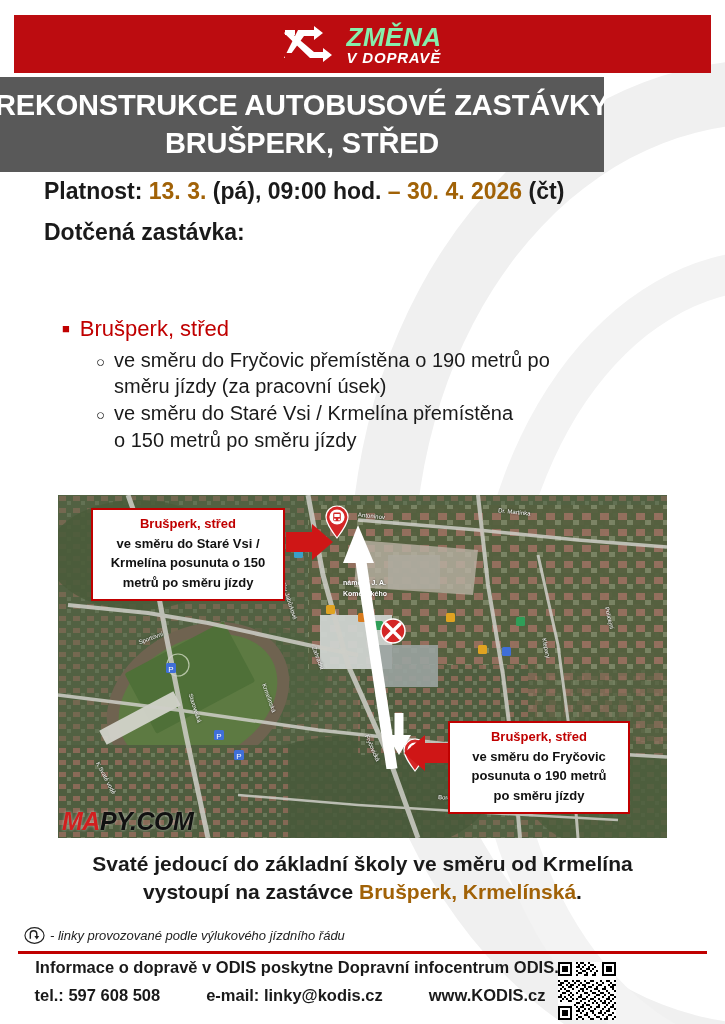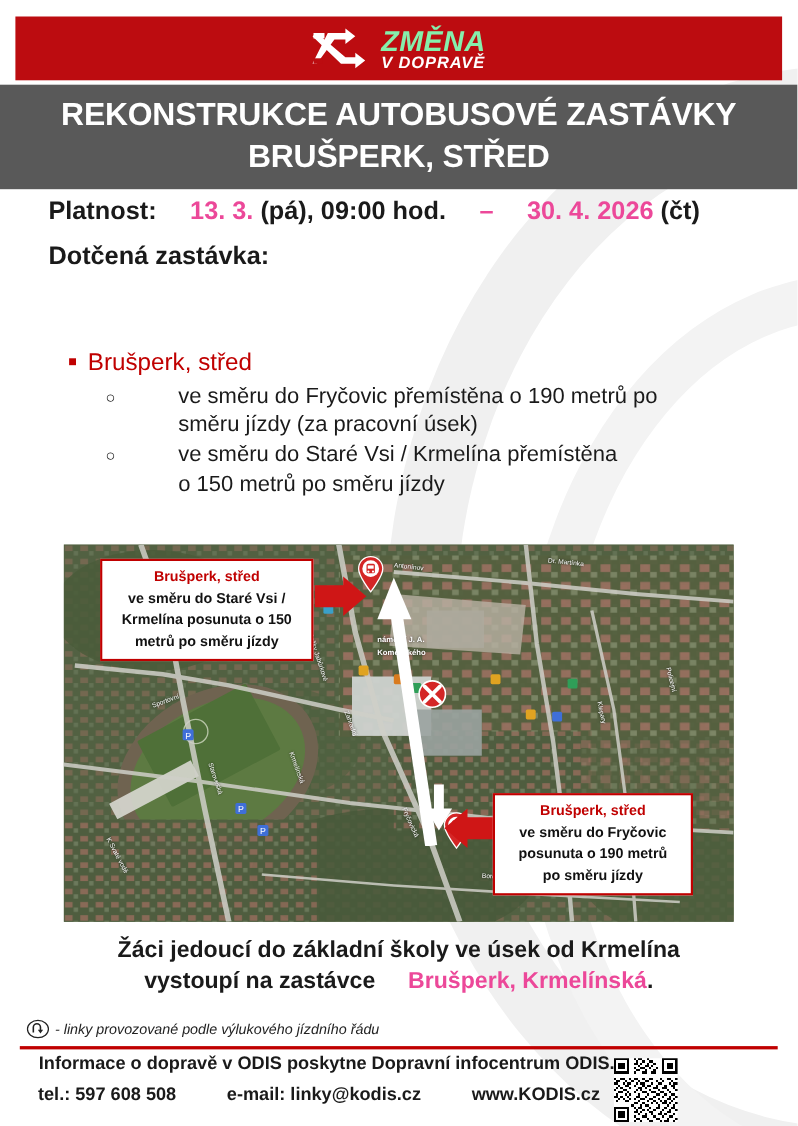--- a/index.html
+++ b/index.html
@@ -71,21 +71,21 @@
     font-style: italic;
     letter-spacing: 0.8px;
     margin-top: 0;
   }
 
   
   .title-bar {
     position: absolute;
     left: 0px;
     top: 77px;
-    width: 725px;
+    width: 604px;
     height: 95px;
     background: #595959;
     color: #ffffff;
     display: flex;
     flex-direction: column;
     align-items: center;
     justify-content: center;
   }
   .title-bar .t-line {
     font-size: 29px;
@@ -102,21 +102,21 @@
     top: 180px;
     width: 640px;
   }
   .info-line {
     font-size: 23px;
     font-weight: bold;
     line-height: 1.0;
     margin-bottom: 18px;
     white-space: nowrap;
   }
-  .red { color: #ec4899; margin-left: 24px; }
+  .red { color: #a16207; }
 
   
   .list-block {
     position: absolute;
     left: 62px;
     top: 315px;
     width: 640px;
   }
   .bullet-l1 {
     font-size: 22px;
@@ -131,21 +131,21 @@
   .bullet-l2 {
     font-size: 20px;
     color: #1a1a1a;
     line-height: 1.32;
     display: flex;
     align-items: baseline;
     gap: 9px;
     margin-bottom: 1px;
   }
   .circ { font-size: 15px; line-height: 1; }
-  .bullet-l2 .b-txt { display: block; margin-left: 48px; }
+  .bullet-l2 .b-txt { display: block; }
   .b-txt .ind { display: block; }
 
   
   .map {
     position: absolute;
     left: 58px;
     top: 495px;
     width: 609px;
     height: 343px;
     overflow: hidden;
@@ -501,24 +501,25 @@
       <div class="c-body">metrů po směru jízdy</div>
     </div>
 
     <div class="callout callout-2">
       <div class="c-title">Brušperk, střed</div>
       <div class="c-body">ve směru do Fryčovic</div>
       <div class="c-body">posunuta o 190 metrů</div>
       <div class="c-body">po směru jízdy</div>
     </div>
 
+    <div class="mapy"><span class="m-red">MA</span><span class="m-blk">PY.COM</span></div>
   </div>
 
   <div class="note-block">
-    <div class="note-line">Žáci jedoucí do základní školy ve úsek od Krmelína</div>
+    <div class="note-line">Svaté jedoucí do základní školy ve směru od Krmelína</div>
     <div class="note-line"><span>vystoupí na zastávce </span><span class="red">Brušperk, Krmelínská</span><span>.</span></div>
   </div>
 
   <div class="footnote">
     <svg class="footnote-icon" viewBox="0 0 22 22">
       <ellipse cx="11" cy="11" rx="10" ry="8.2" fill="none" stroke="#222" stroke-width="1.2"></ellipse>
       <path d="M6.6 14.4 L6.6 9.4 A3.4 3.4 0 0 1 13.4 9.4 L13.4 13.2" fill="none" stroke="#222" stroke-width="1.5"></path>
       <polygon points="13.4,15.2 10.9,11.6 15.9,11.6" fill="#222"></polygon>
     </svg>
     <span>- linky provozované podle výlukového jízdního řádu</span>

